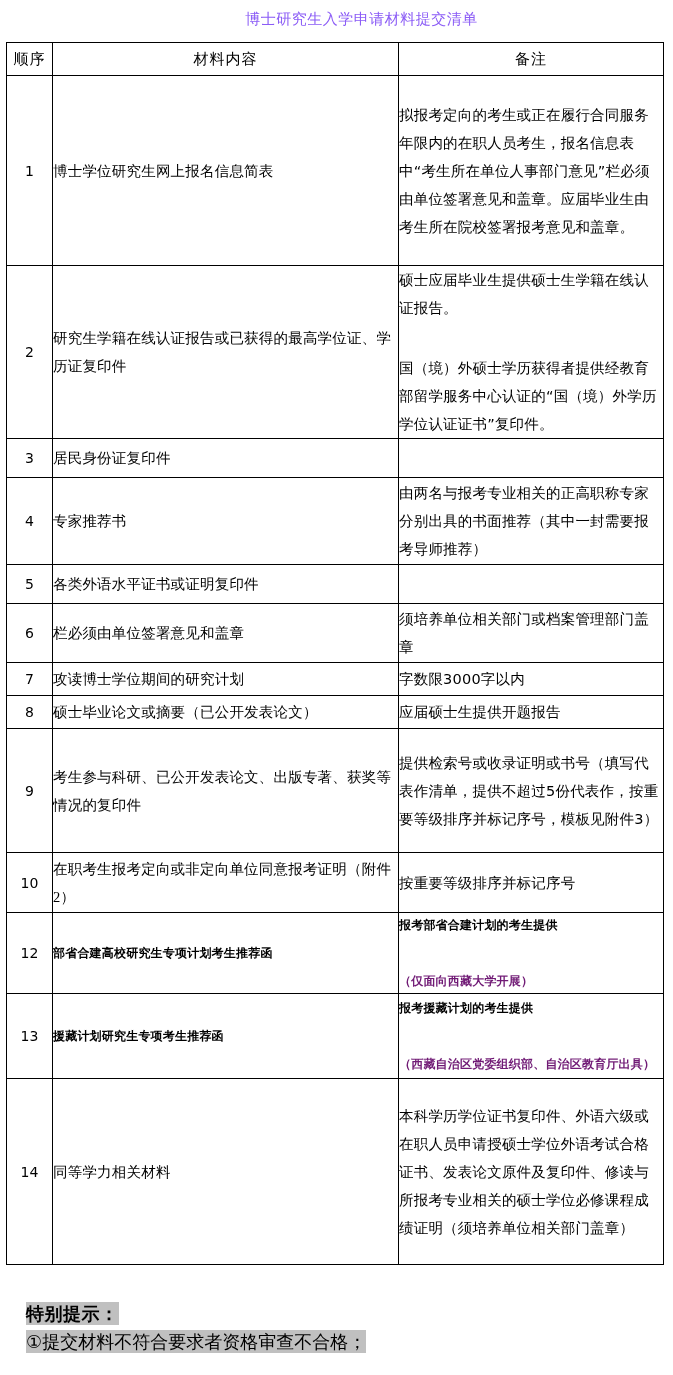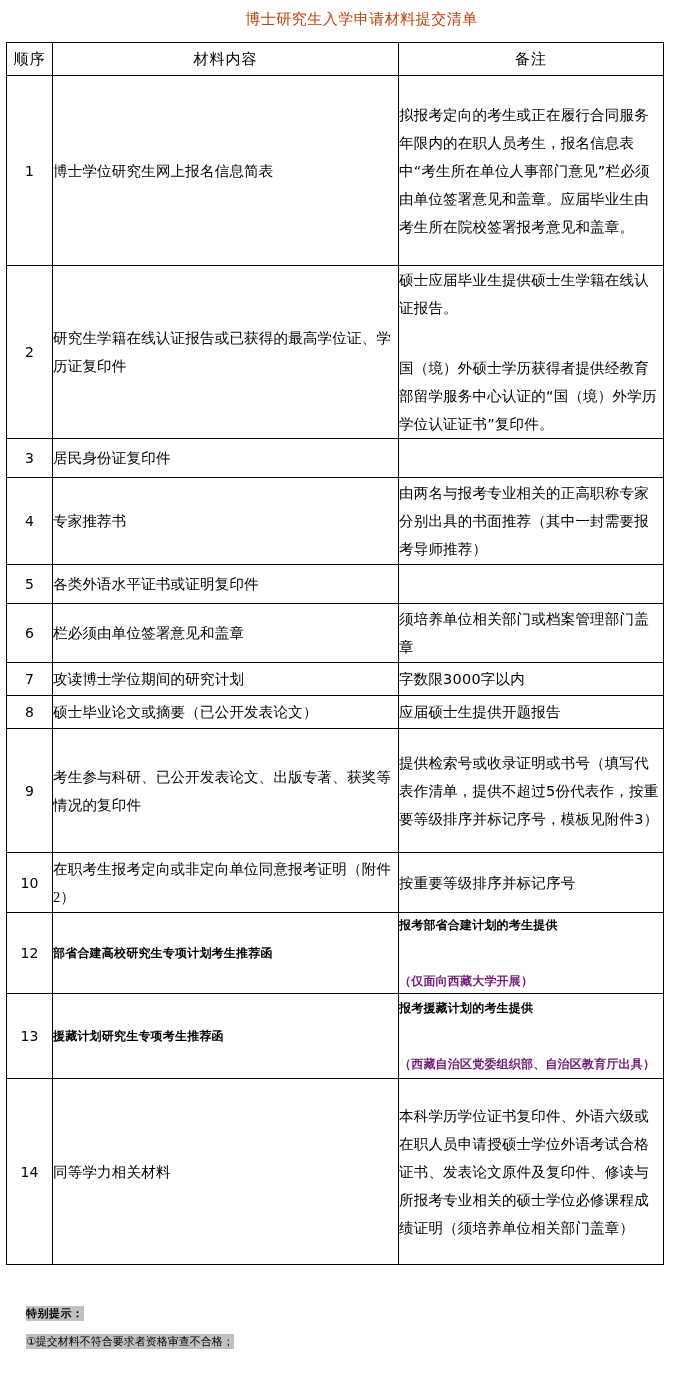--- a/index.html
+++ b/index.html
@@ -25,21 +25,21 @@
     position: absolute;
     top: 8px;
     left: 0;
     width: 673px;
     text-align: center;
     padding-left: 50px;
     box-sizing: border-box;
     font-size: 15px;
     line-height: 22px;
     letter-spacing: 0.5px;
-    color: #c2410c;
+    color: #8b5cf6;
   }
   table.checklist {
     position: absolute;
     top: 42px;
     left: 6px;
     width: 655px;
     border-collapse: collapse;
     table-layout: fixed;
   }
   table.checklist td, table.checklist th {
@@ -87,21 +87,21 @@
     color: #701a75;
   }
   .note-line1 { display: block; }
   .note-line2 { display: block; margin-top: 32px; }
 
   .notes {
     position: absolute;
     left: 26px;
     top: 1300px;
     width: 620px;
-    font-size: 11px;
+    font-size: 18px;
     line-height: 28px;
   }
   .notes .note-row { display: block; }
   .notes .hl {
     background: #C0C0C0;
     display: inline;
     padding: 1px 0;
   }
   .notes .bold { font-weight: bold; letter-spacing: 0.5px; }
 </style>

